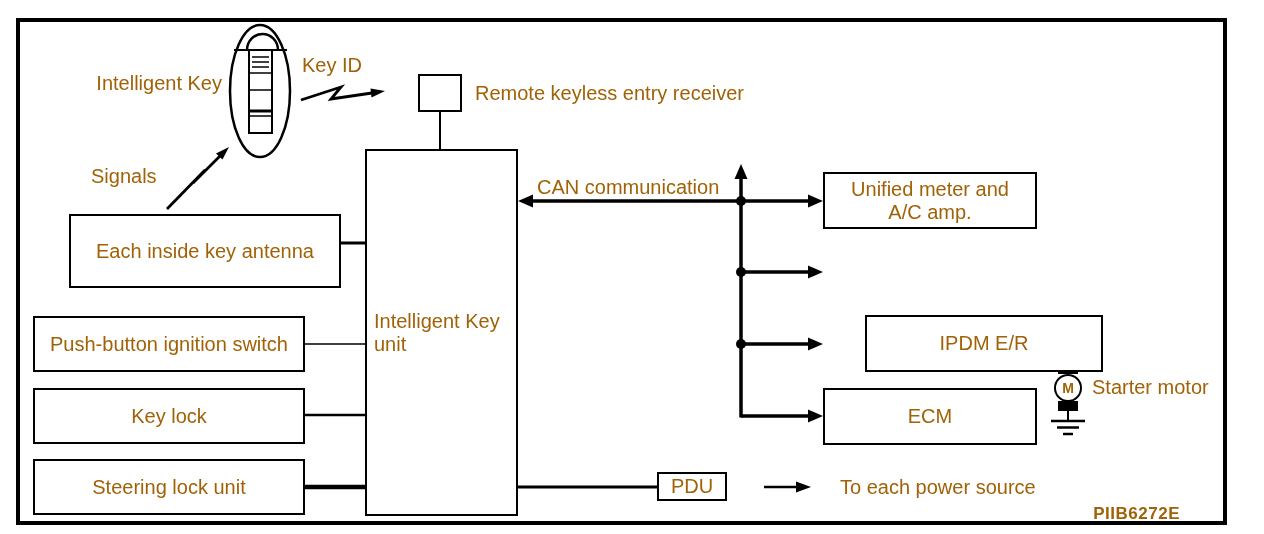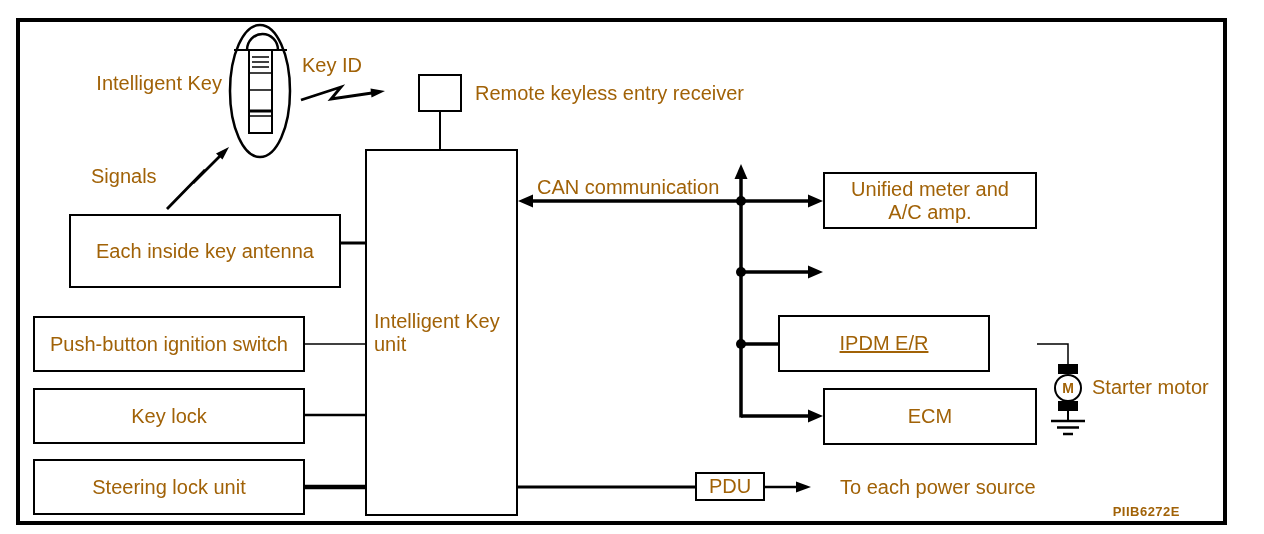--- a/index.html
+++ b/index.html
@@ -25,21 +25,21 @@
   }
   .label.right { text-align:right; }
   .motor-circle {
     position:absolute; left:1054px; top:374px; width:28px; height:28px;
     box-sizing:border-box; border:2.5px solid #000; border-radius:50%; background:#fff;
     display:flex; align-items:center; justify-content:center;
     font-size:14px; font-weight:bold;
   }
   .fig-code {
     position:absolute; left:1090px; top:504px; width:90px; text-align:right;
-    font-size:13px; font-weight:bold; letter-spacing:0.5px;
+    font-size:17px; font-weight:bold; letter-spacing:0.5px;
   }
 </style>
 </head>
 <body>
 
 <div class="canvas">
 
   <div class="frame"></div>
 
   <svg class="wires" viewBox="0 0 1264 534">
@@ -125,20 +125,20 @@
   <div class="box" style="left:33px; top:214px; width:272px; height:74px;margin-left:36px;">Each inside key antenna</div>
   <div class="box" style="left:33px; top:316px; width:272px; height:56px;">Push-button ignition switch</div>
   <div class="box" style="left:33px; top:388px; width:272px; height:56px;">Key lock</div>
   <div class="box" style="left:33px; top:459px; width:272px; height:56px;">Steering lock unit</div>
 
   <div class="box unit" style="left:365px; top:149px; width:153px; height:367px;">Intelligent Key
 unit</div>
 
   <div class="box" style="left:823px; top:172px; width:214px; height:57px;">Unified meter and
 A/C amp.</div>
-  <div class="box" style="left:778px; top:315px; width:212px; height:57px;text-decoration:underline;">IPDM E/R</div>
+  <div class="box" style="left:865px; top:315px; width:238px; height:57px;">IPDM E/R</div>
   <div class="box" style="left:823px; top:388px; width:214px; height:57px;">ECM</div>
 
-  <div class="box" style="left:695px; top:472px; width:70px; height:29px;">PDU</div>
+  <div class="box" style="left:657px; top:472px; width:70px; height:29px;">PDU</div>
 
   <div class="motor-circle">M</div>
 
 </div>
 
 </body></html>

